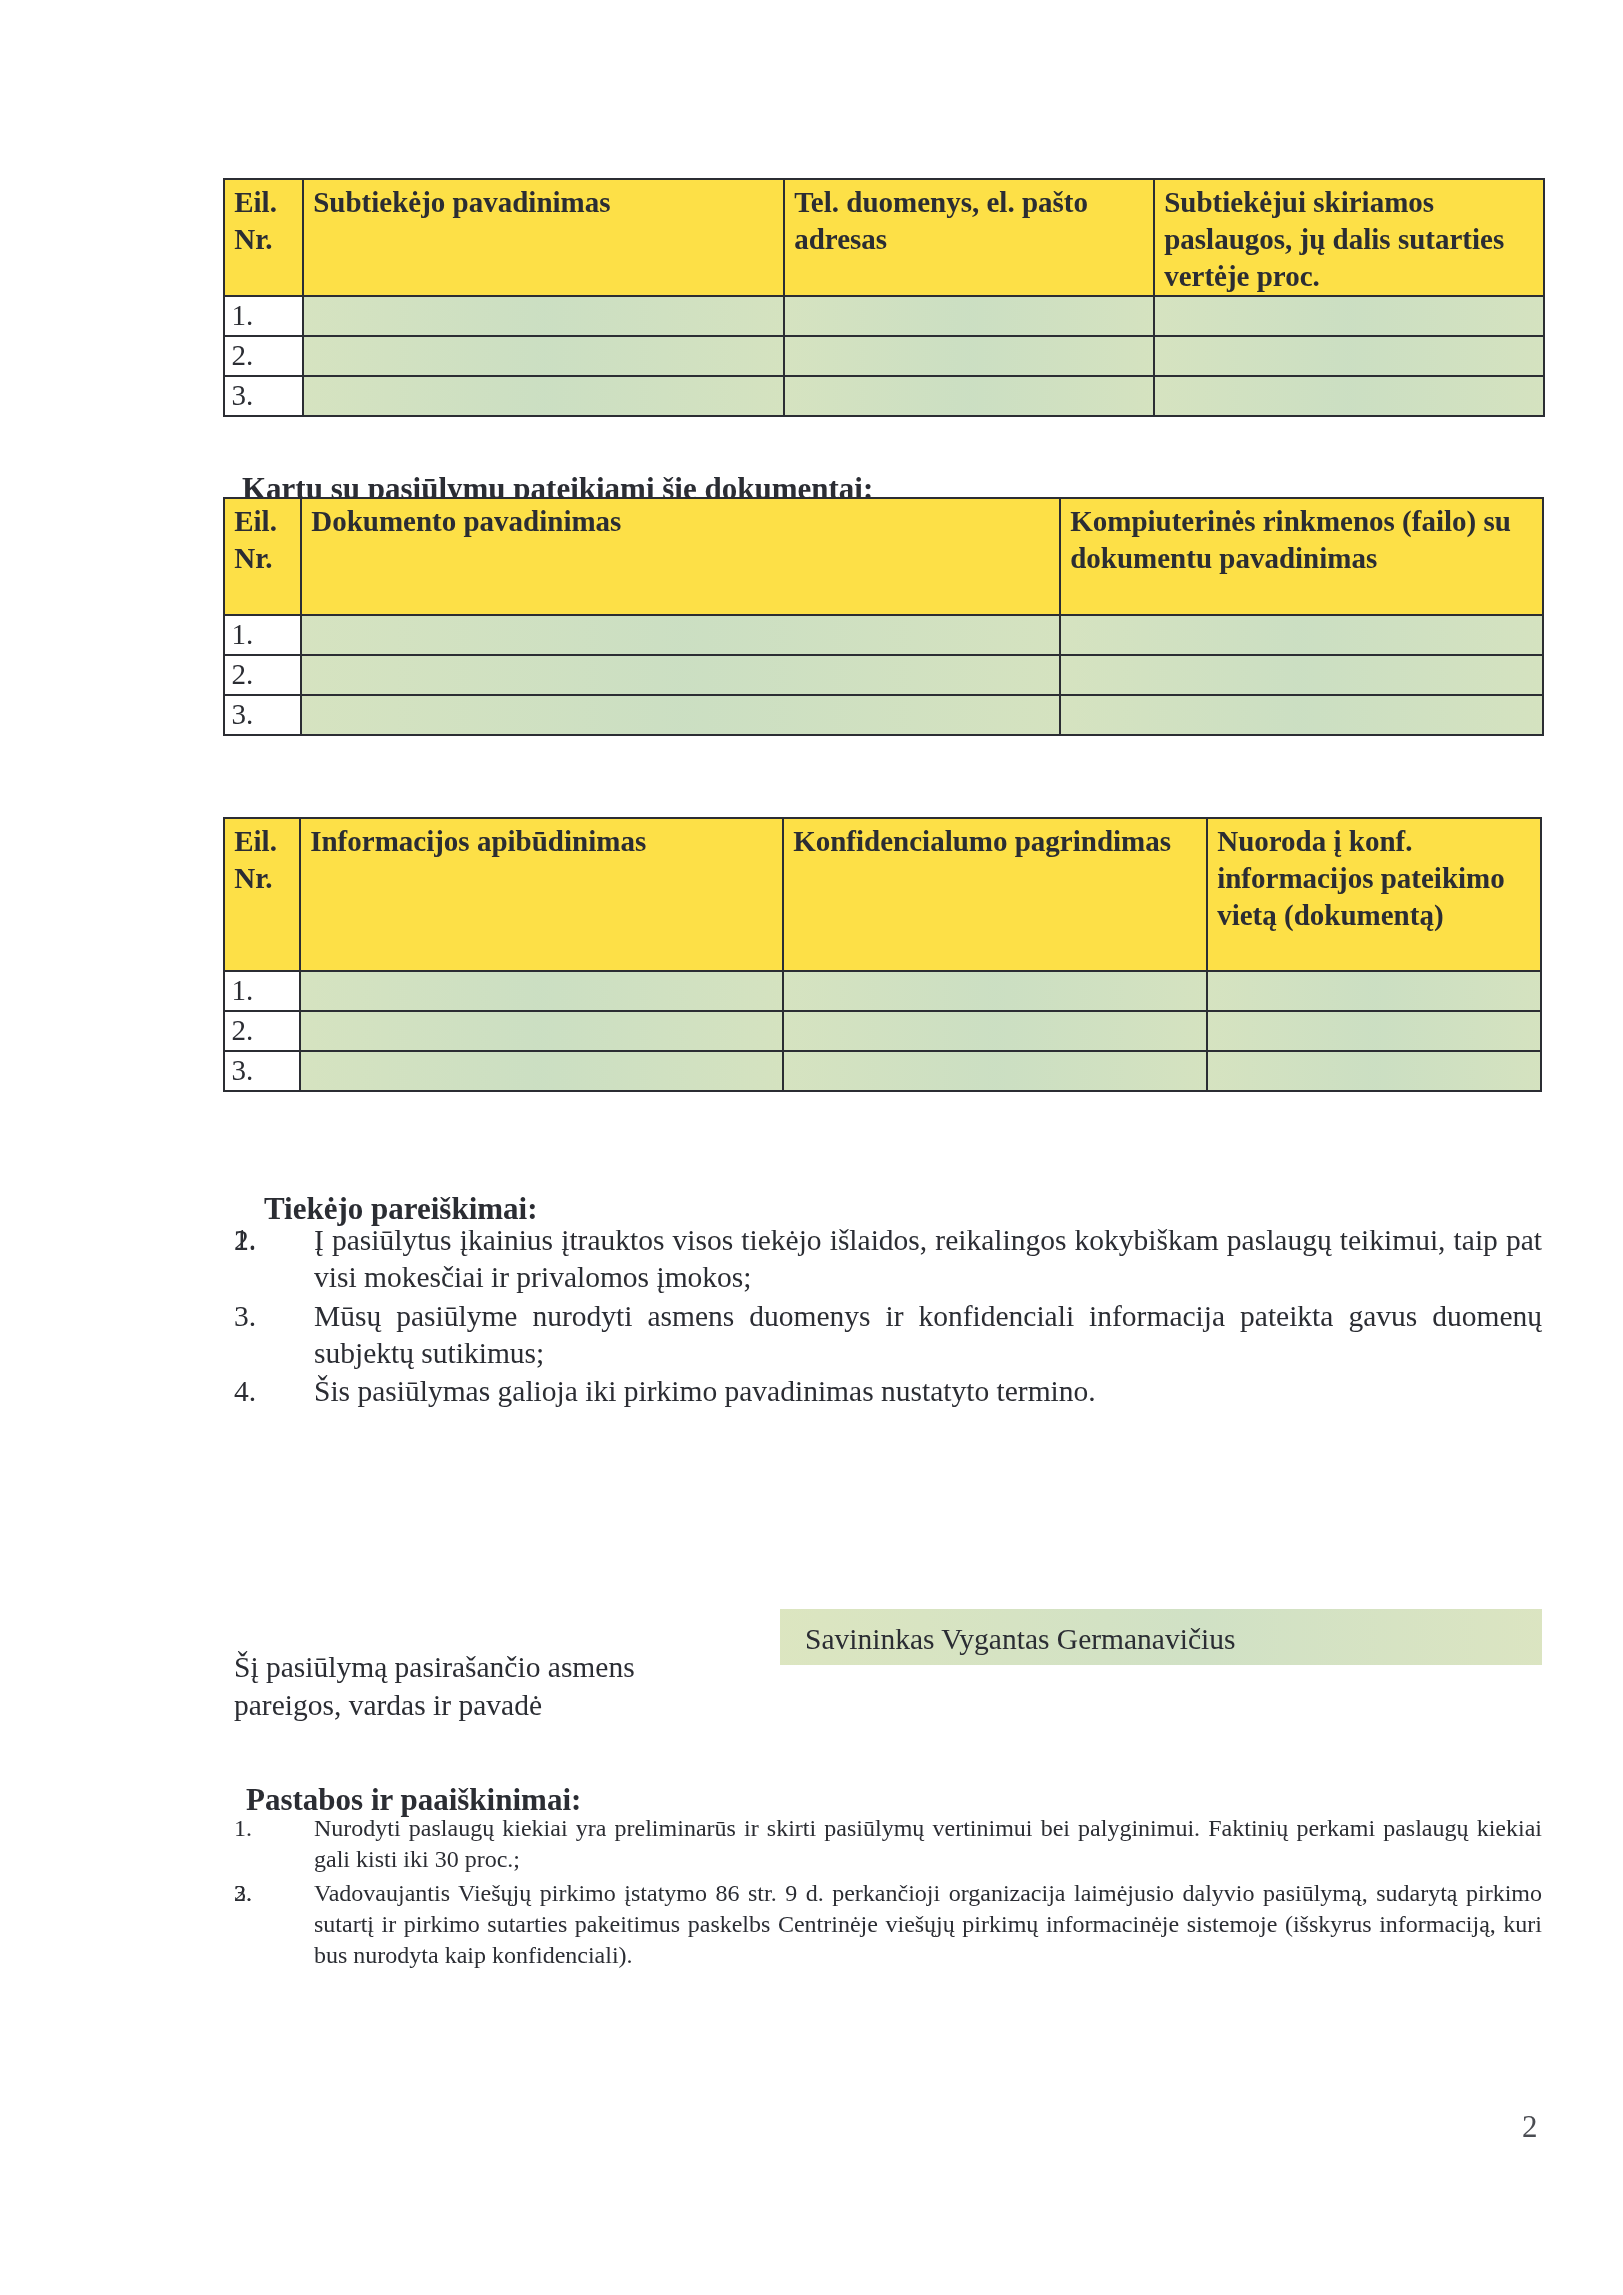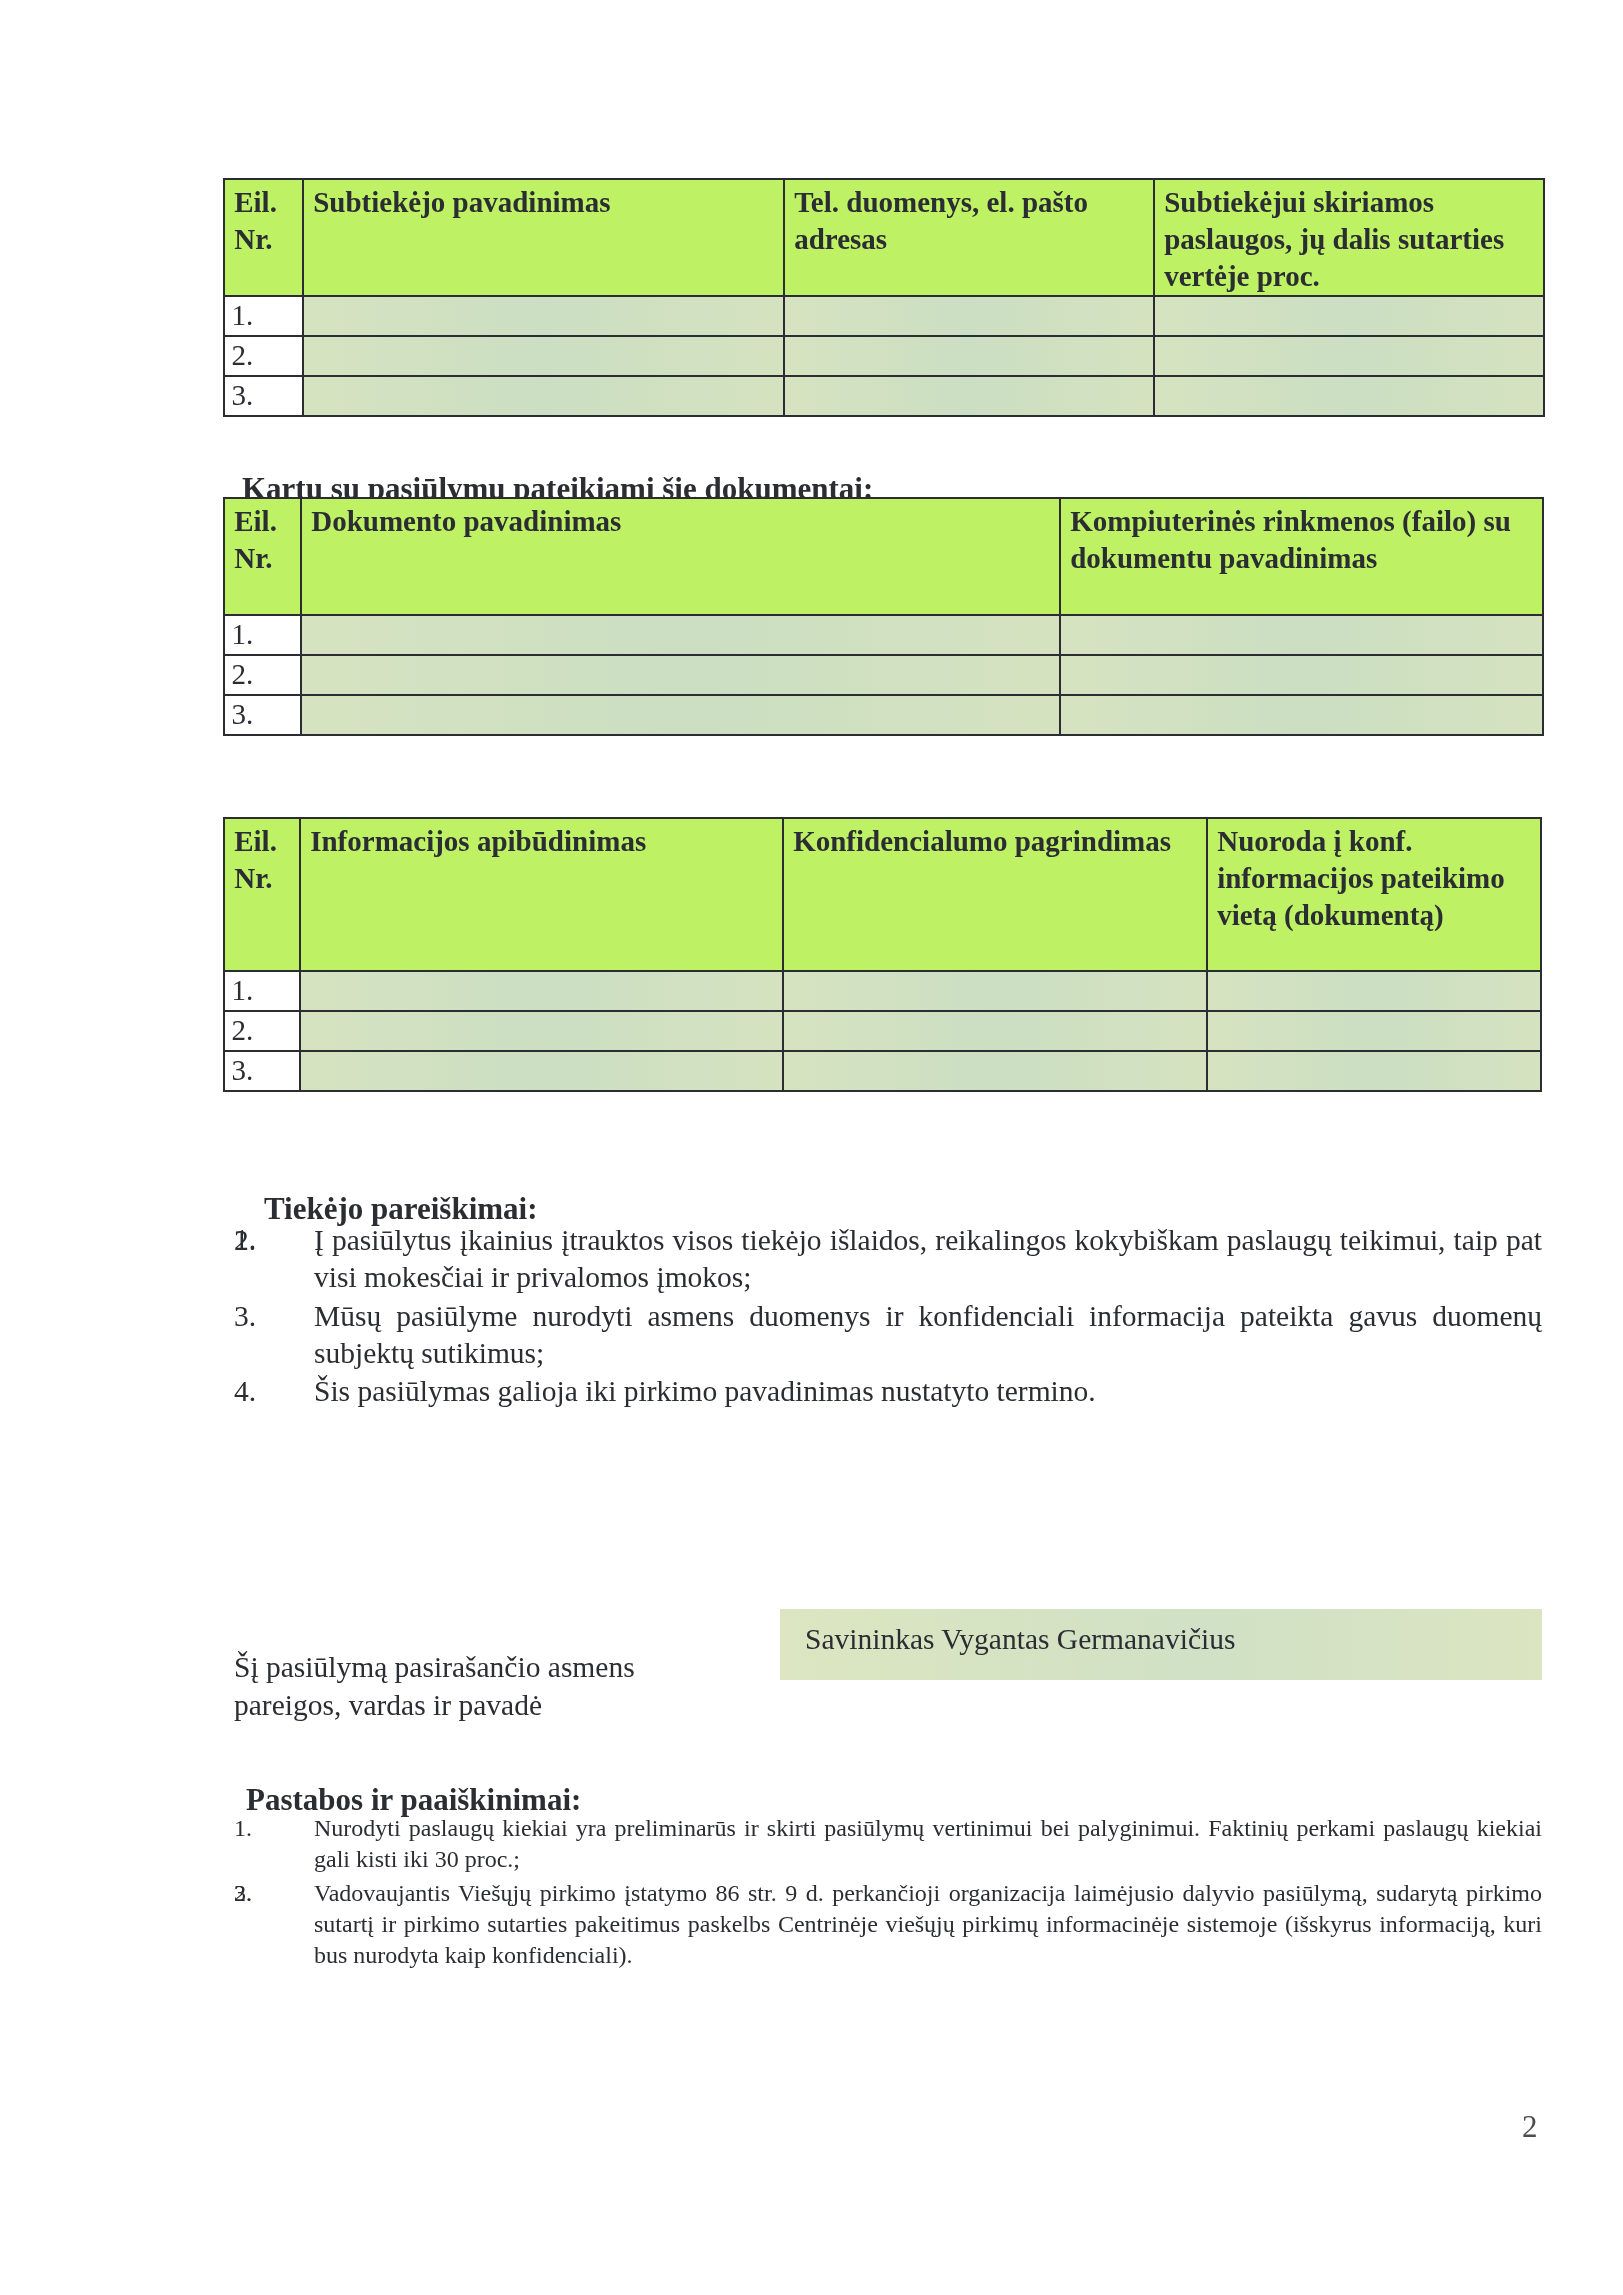--- a/index.html
+++ b/index.html
@@ -18,21 +18,21 @@
       border: 2.6px solid #2b2d33;
     }
     table.form-table td {
       border: 2px solid #2b2d33;
       vertical-align: top;
       padding: 3.9px 9.2px 0 9.2px;
       font-size: 29px;
       line-height: 37px;
       overflow: hidden;
     }
-    table.form-table tr.head td { font-weight: bold; background: #bef264; }
+    table.form-table tr.head td { font-weight: bold; background: #fde047; }
     table.form-table tr.row td.num { background: #ffffff; font-weight: normal; padding-left: 6.5px; padding-top: 0; }
     table.form-table tr.row td.fill {
       background: #d0e1c1;
       background-image: linear-gradient(90deg, rgba(225,232,190,0.35), rgba(196,220,196,0.35) 50%, rgba(222,230,188,0.35));
     }
     table.form-table tr.row td { height: 34px; }
 
     .section-title {
       position: absolute;
       font-weight: bold;
@@ -203,21 +203,21 @@
       <span class="n">3.</span>
       <span>Mūsų pasiūlyme nurodyti asmens duomenys ir konfidenciali informacija pateikta gavus duomenų subjektų sutikimus;</span>
     </li>
     <li>
       <span class="n">4.</span>
       <span>Šis pasiūlymas galioja iki pirkimo pavadinimas nustatyto termino.</span>
     </li>
   </ol>
 
   <div class="sign-label" style="left:234px; top:1648px; width:497px;">Šį pasiūlymą pasirašančio asmens pareigos, vardas ir pavadė</div>
-  <div class="sign-box" style="left:780px; top:1609px; width:762px; height:71px;">Savininkas Vygantas Germanavičius</div>
+  <div class="sign-box" style="left:780px; top:1609px; width:762px; height:56px;">Savininkas Vygantas Germanavičius</div>
 
   <h2 class="section-title" style="left:234px; top:1769px;">Pastabos ir paaiškinimai:</h2>
   <ol class="notes-list" style="left:234px; top:1813px; width:1308px;">
     <li>
       <span class="n">1.</span>
       <span>Nurodyti paslaugų kiekiai  yra preliminarūs ir skirti pasiūlymų vertinimui bei palyginimui. Faktinių perkami paslaugų kiekiai gali kisti iki 30 proc.;</span>
     </li>
     <li>
       <span class="n">2.</span>
     </li>

